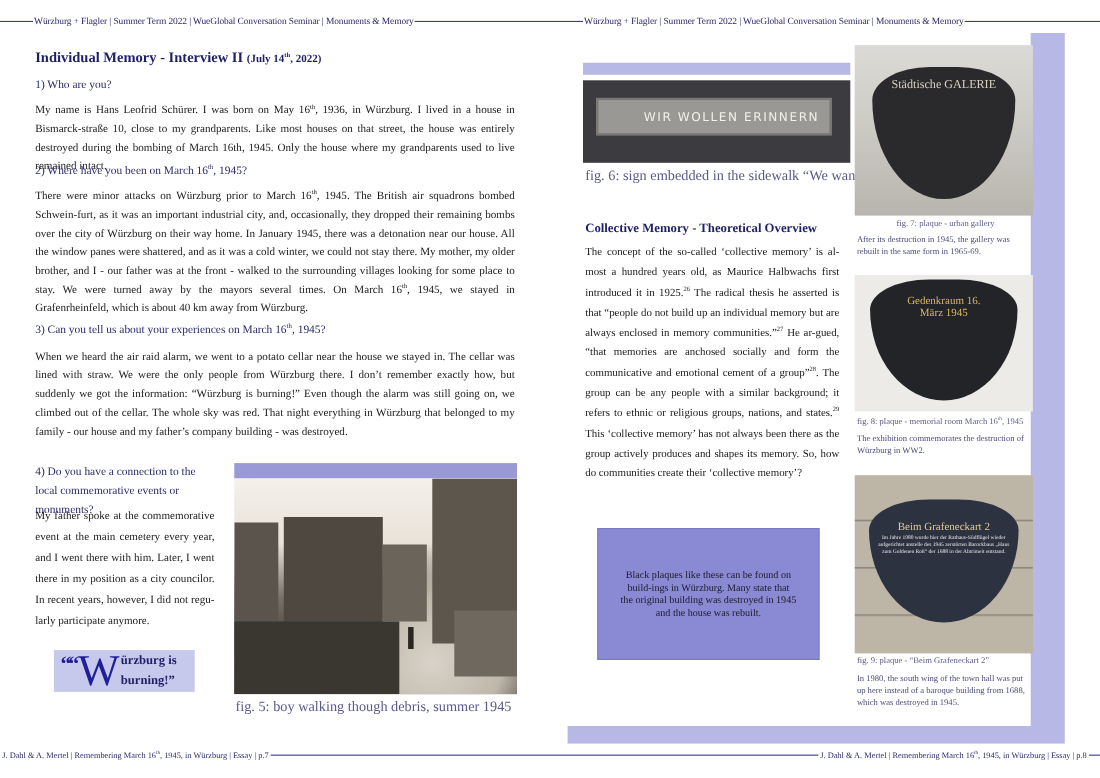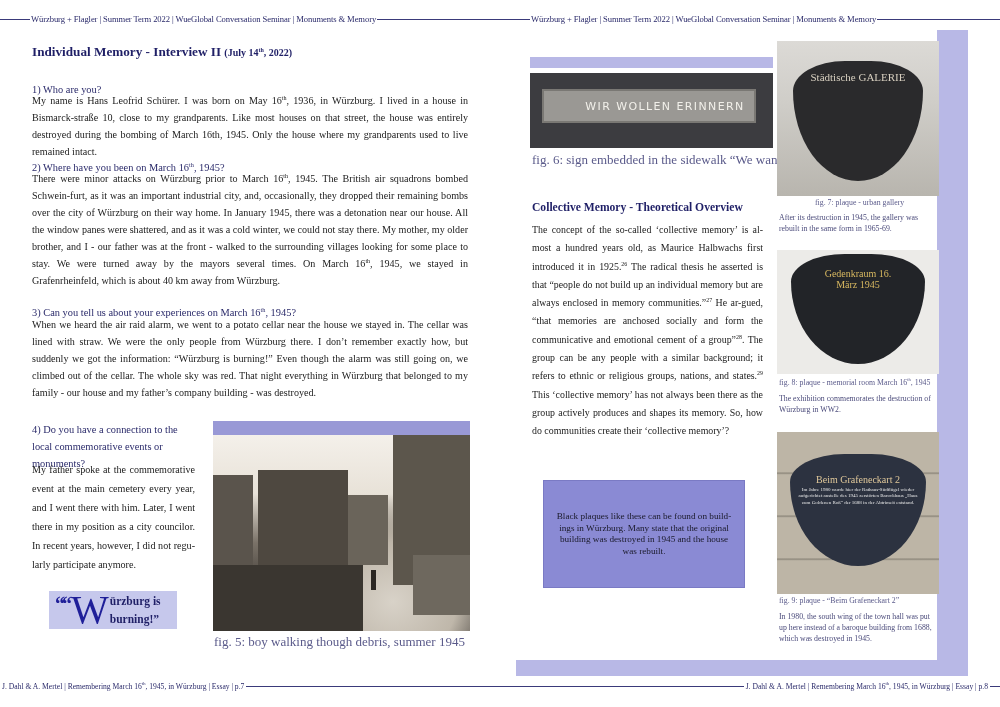--- a/index.html
+++ b/index.html
@@ -20,21 +20,21 @@
   .footer .line { height: 1px; background: #3a3a7a; }
   .footer .line.l { flex: 1; }
   .footer .line.r { width: 10px; }
   .footer.left-footer .line.r { width: 260px; }
   .footer .txt { font-size: 7.6px; color: #2a2a6a; white-space: nowrap; padding: 0 2px; }
 
   .title { position: absolute; left: 32px; top: 44px; font-size: 13.2px; font-weight: bold; color: #1f1f66; }
   .title .sub { font-size: 10px; }
   sup { font-size: 60%; vertical-align: super; line-height: 0; }
 
-  .q { position: absolute; left: 32px; font-size: 10.4px; color: #2a2a6a; margin-top: 12px; }
+  .q { position: absolute; left: 32px; font-size: 10.4px; color: #2a2a6a; }
   .p { position: absolute; left: 32px; width: 436px; font-size: 10.1px; line-height: 17px; text-align: justify; color: #1a1a1a; }
 
   .q4 { position: absolute; left: 32px; top: 421px; width: 168px; font-size: 10.4px; line-height: 17px; color: #2a2a6a; }
   .p4 { position: absolute; left: 32px; top: 460px; width: 163px; font-size: 10.1px; line-height: 19px; text-align: justify; }
 
   .quote-box { position: absolute; left: 49px; top: 591px; width: 128px; height: 38px; background: #c6c8ec; display: flex; align-items: center; }
   .quote-box .mark { font-size: 20px; color: #1f1f99; font-weight: bold; margin-left: 6px; margin-top: -12px; letter-spacing: -3px; }
   .quote-box .W { font-size: 40px; color: #1f1f99; line-height: 36px; margin-left: 2px; }
   .quote-box .rest { font-size: 11.5px; font-weight: bold; color: #1f1f66; line-height: 18px; margin-left: 1px; }
 
@@ -51,21 +51,21 @@
   .sidebar { position: absolute; left: 937px; top: 30px; width: 31px; height: 630px; background: #b8b8e6; }
   .bottom-band { position: absolute; left: 516px; top: 660px; width: 452px; height: 16px; background: #b8b8e6; }
   .photo6-bar { position: absolute; left: 530px; top: 57px; width: 243px; height: 11px; background: #b8b8e6; }
   .photo6 { position: absolute; left: 530px; top: 73px; width: 243px; height: 75px; background: #3c3c40; overflow: hidden; }
   .photo6 .slab { position: absolute; left: 12px; top: 16px; width: 214px; height: 34px; background: #9a9894; border: 2px solid #7a7874; display: flex; align-items: center; justify-content: center; padding-left: 32px; }
   .photo6 .slab span { font-family: "DejaVu Sans", sans-serif; font-size: 11px; color: #f2f0ea; letter-spacing: 1.4px; }
 
   .h2 { position: absolute; left: 532px; top: 201px; font-size: 11.6px; font-weight: bold; color: #1f1f66; }
   .p2 { position: absolute; left: 532px; top: 221px; width: 231px; font-size: 9.9px; line-height: 18.3px; text-align: justify; }
 
-  .callout { position: absolute; left: 543px; top: 480px; width: 202px; height: 108px; background: #8a8ad4; border: 1px solid #7a7ac4; display: flex; align-items: center; justify-content: center; text-align: center; padding: 0 8px; font-size: 9.2px; line-height: 11.5px; color: #1a1a2a; }
+  .callout { position: absolute; left: 543px; top: 480px; width: 202px; height: 120px; background: #8a8ad4; border: 1px solid #7a7ac4; display: flex; align-items: center; justify-content: center; text-align: center; padding: 0 20px; font-size: 9.2px; line-height: 11.5px; color: #1a1a2a; }
 
   .plaque-photo { position: absolute; left: 777px; width: 162px; overflow: hidden; }
   .plaque { position: absolute; left: 50%; transform: translateX(-50%); border-radius: 40% 40% 50% 50% / 25% 25% 75% 75%; display: flex; flex-direction: column; align-items: center; justify-content: flex-start; text-align: center; }
   .plaque .ph { font-size: 11px; margin-top: 10px; }
   .plaque .pl { font-size: 5px; color: #e8e8e8; line-height: 6.4px; margin-top: 2px; padding: 0 8px; }
 
   .fcap { position: absolute; left: 779px; font-size: 7.8px; color: #5a5a8a; }
   .fdesc { position: absolute; left: 779px; width: 160px; font-size: 7.8px; line-height: 11px; color: #4a4a7a; }
 </style>
 </head>

